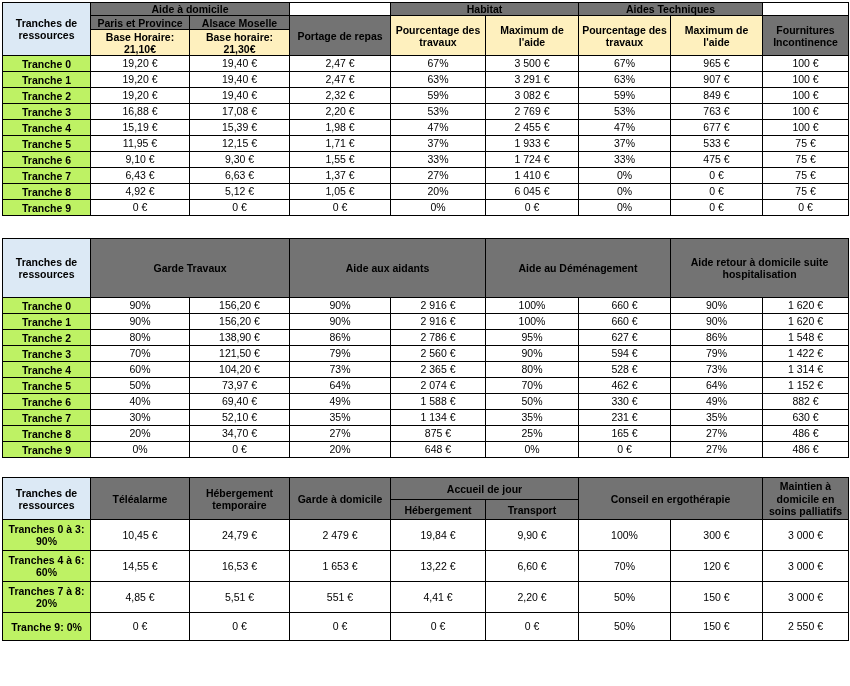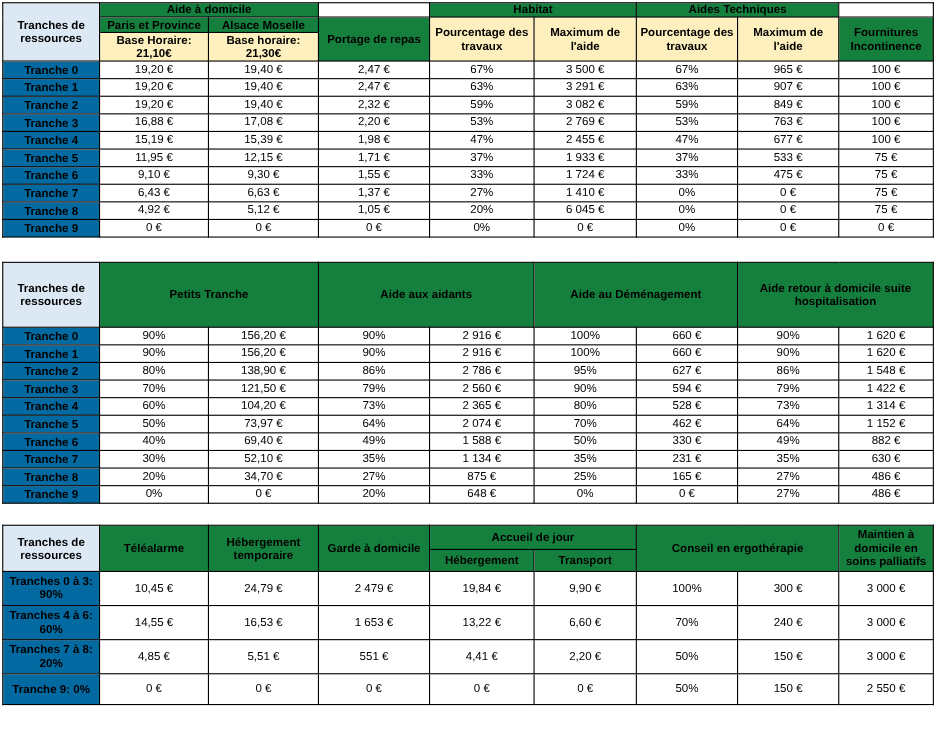--- a/index.html
+++ b/index.html
@@ -7,24 +7,24 @@
   .page{padding:2px 0 0 2px;font-family:"Liberation Sans","DejaVu Sans",sans-serif;color:#000;}
   table.grid{border-collapse:collapse;table-layout:fixed;width:846px;}
   table.grid th, table.grid td{
     border:1.5px solid #000;
     text-align:center;vertical-align:middle;
     padding:0 1px;overflow:hidden;
     font-size:10.5px;line-height:1.18;
   }
   table.grid th{font-weight:bold;}
   table.grid td{font-weight:normal;line-height:1.1;}
-  .yellow{background:#15803d;}
+  .yellow{background:#737373;}
   .cream{background:#FEF0BE;}
   .bluehead{background:#DCE9F5;font-weight:bold;margin-left:20px;}
-  tbody th.rowlabel{background:#0369a1;font-weight:bold;}
+  tbody th.rowlabel{background:#bef264;font-weight:bold;}
   .void{border:none;background:#ffffff;}
   .t1 thead tr.band{height:13px;}
   .t1 thead tr.sub{height:14px;margin-left:32px;}
   .t1 thead tr.base{height:26px;}
   .t1 tbody tr{height:16px;}
   .t2{margin-top:22px;}
   .t2 thead tr{height:59px;}
   .t2 tbody tr{height:16px;}
   .t3{margin-top:19px;}
   .t3 thead tr.top{height:22px;}
@@ -195,21 +195,21 @@
       <col style="width:101px">
         <col style="width:95px">
         <col style="width:93px">
       <col style="width:92px">
         <col style="width:92px">
         <col style="width:86px">
     </colgroup>
     <thead>
       <tr>
         <th class="bluehead">Tranches de ressources</th>
-        <th class="yellow" colspan="2">Petits Tranche</th>
+        <th class="yellow" colspan="2">Garde Travaux</th>
         <th class="yellow" colspan="2">Aide aux aidants</th>
         <th class="yellow" colspan="2">Aide au Déménagement</th>
         <th class="yellow" colspan="2">Aide retour à domicile suite hospitalisation</th>
       </tr>
     </thead>
     <tbody>
         <tr>
           <th class="rowlabel">Tranche 0</th>
           <td>90%</td>
           <td>156,20 €</td>
@@ -362,21 +362,21 @@
           <td>3 000 €</td>
         </tr>
         <tr>
           <th class="rowlabel">Tranches 4 à 6: 60%</th>
           <td>14,55 €</td>
           <td>16,53 €</td>
           <td>1 653 €</td>
           <td>13,22 €</td>
           <td>6,60 €</td>
           <td>70%</td>
-          <td>240 €</td>
+          <td>120 €</td>
           <td>3 000 €</td>
         </tr>
         <tr>
           <th class="rowlabel">Tranches 7 à 8: 20%</th>
           <td>4,85 €</td>
           <td>5,51 €</td>
           <td>551 €</td>
           <td>4,41 €</td>
           <td>2,20 €</td>
           <td>50%</td>

